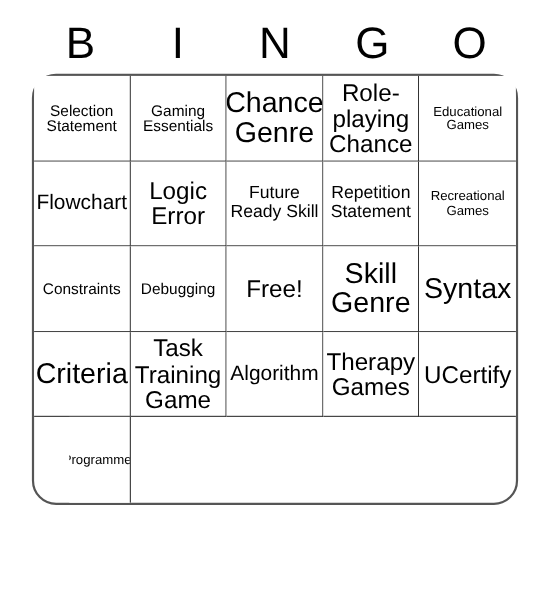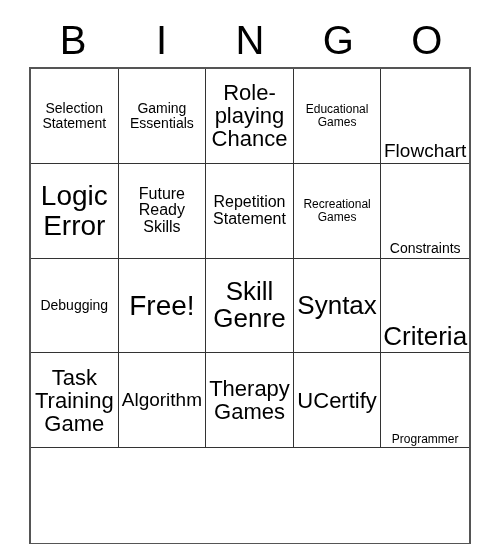--- a/index.html
+++ b/index.html
@@ -36,62 +36,63 @@
     font-size: 40px;
     font-weight: normal;
     line-height: 1;
     letter-spacing: 0px;
     color: #000;
   }
 
   
   .grid {
     width: 442px;
-    height: 478px;
+    height: 392px;
     border-top: 2px solid #555;
     border-left: 2px solid #555;
     border-right: 2px solid #555;
     border-bottom: 2px solid #555;
     box-sizing: border-box;
     display: grid;
     grid-template-columns: repeat(5, 1fr);
     grid-template-rows: repeat(5, 1fr);
     background: #ffffff;
+    border-radius: 22px;
   }
 
   .cell {
     border-right: 1px solid #333;
     border-bottom: 1px solid #333;
     box-sizing: border-box;
     display: flex;
     align-items: center;
     justify-content: center;
     text-align: center;
     padding: 2px 3px;
     overflow: hidden;
     background: #ffffff;
   }
-  .grid .cell:nth-child(5n) { border-right: none; align-items: flex-end; }
+  .grid .cell:nth-child(5n) { border-right: none; }
   .grid .cell:nth-child(n+21) { border-bottom: none; margin-left: 32px; }
 
   .cell-text {
     display: block;
     line-height: 1.05;
     word-wrap: break-word;
     color: #000;
   }
 
   
   .fs-xs  { font-size: 12px; }
   .fs-s   { font-size: 14px; }
   .fs-m   { font-size: 16px; }
   .fs-l   { font-size: 19px; }
   .fs-xl  { font-size: 22px; }
   .fs-xxl { font-size: 26px; }
-  .fs-huge{ font-size: 28px; }
+  .fs-huge{ font-size: 22px; }
 </style>
 </head>
 <body>
 
 <div class="card">
 
   <div class="header-row">
     <div class="header-cell">B</div>
     <div class="header-cell">I</div>
     <div class="header-cell">N</div>
@@ -100,33 +101,36 @@
   </div>
 
   <div class="grid" id="bingo-grid">
       <div class="cell">
         <span class="cell-text fs-s">Selection Statement</span>
       </div>
       <div class="cell">
         <span class="cell-text fs-s">Gaming Essentials</span>
       </div>
       <div class="cell">
+        <span class="cell-text fs-xxl">Chance Genre</span>
+      </div>
+      <div class="cell">
         <span class="cell-text fs-xl">Role-playing Chance</span>
       </div>
       <div class="cell">
         <span class="cell-text fs-xs">Educational Games</span>
       </div>
       <div class="cell">
         <span class="cell-text fs-l">Flowchart</span>
       </div>
       <div class="cell">
         <span class="cell-text fs-huge">Logic Error</span>
       </div>
       <div class="cell">
-        <span class="cell-text fs-m">Future Ready Skills</span>
+        <span class="cell-text fs-m">Future Ready Skill</span>
       </div>
       <div class="cell">
         <span class="cell-text fs-m">Repetition Statement</span>
       </div>
       <div class="cell">
         <span class="cell-text fs-xs">Recreational Games</span>
       </div>
       <div class="cell">
         <span class="cell-text fs-s">Constraints</span>
       </div>

